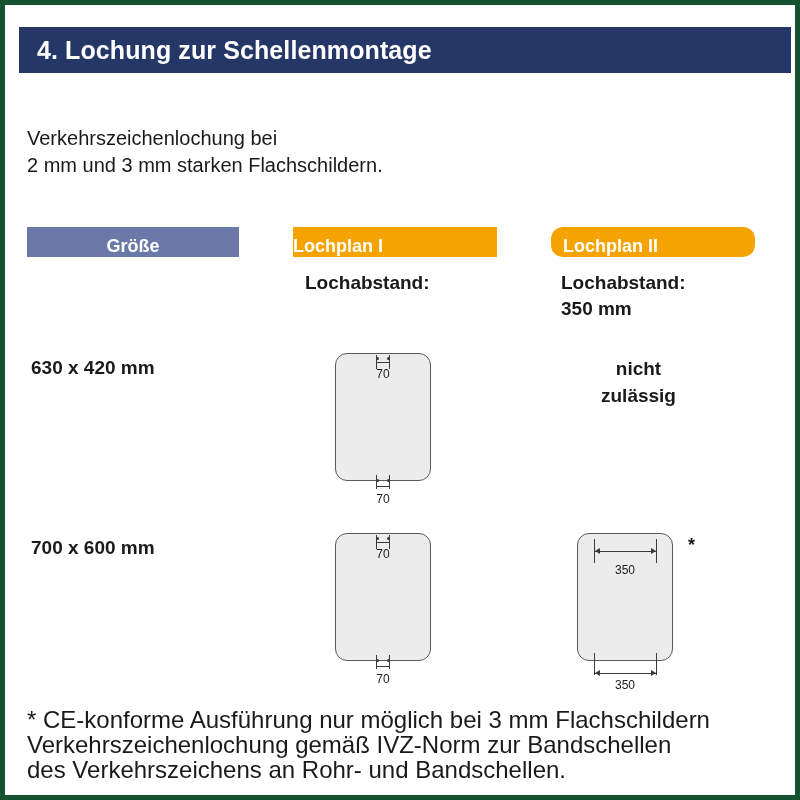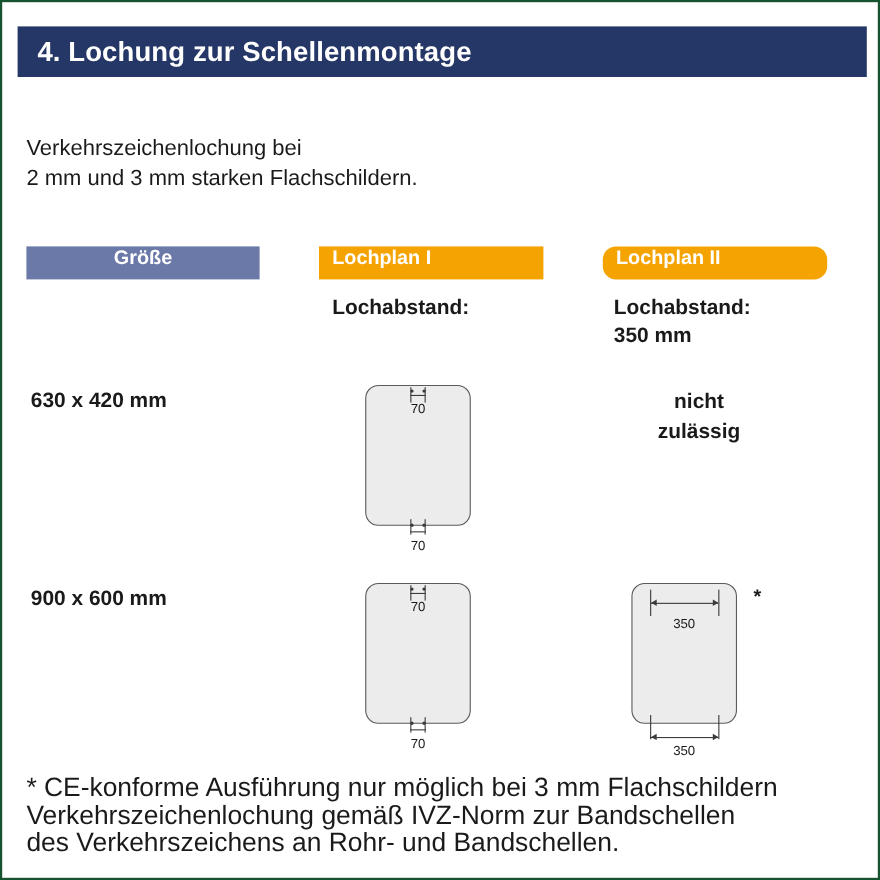--- a/index.html
+++ b/index.html
@@ -8,21 +8,21 @@
     width: 800px; height: 800px;
     background: #ffffff;
     font-family: "Liberation Sans", sans-serif;
     color: #1a1a1a;
     overflow: hidden;
   }
   .page {
     position: relative;
     width: 800px;
     height: 800px;
-    border: 2px solid #14532d;
+    border: 5px solid #14532d;
     background: #ffffff;
   }
 
   
   .header {
     position: absolute;
     left: 14px; top: 22px;
     width: 772px; height: 46px;
     background: #253766;
     display: flex;
@@ -43,37 +43,37 @@
     font-size: 20px;
     line-height: 27px;
     color: #1a1a1a;
   }
 
   
   .chip {
     position: absolute;
     height: 30px;
     display: flex;
-    align-items: flex-start;
+    align-items: flex-end;
     font-size: 18px;
     font-weight: bold;
   }
   .chip-size {
     left: 22px; top: 222px;
     width: 212px;
     background: #6b79a8;
     color: #ffffff;
     justify-content: center;
   }
   .chip-plan1 {
     left: 288px; top: 222px;
     width: 204px;
     background: #f5a300;
     color: #ffffff;
-    padding-left: 12px;
+    padding-left: 0;
   }
   .chip-plan2 {
     left: 546px; top: 222px;
     width: 204px;
     background: #f5a300;
     color: #ffffff;
     padding-left: 12px;
     border-radius: 12px;
   }
 
@@ -227,21 +227,21 @@
   <div class="tick-v" style="left:371px; top:470px; height:14px;"></div>
   <div class="tick-v" style="left:384px; top:470px; height:14px;"></div>
   <div class="rule-h" style="left:371px; top:481px; width:14px;"></div>
   <div class="dim" style="left:348px; top:487px; width:60px;">70</div>
 
   <div class="not-allowed">
     <div>nicht</div>
     <div>zulässig</div>
   </div>
 
-  <div class="row-label row-label-2">900 x 600 mm</div>
+  <div class="row-label row-label-2">700 x 600 mm</div>
 
   <div class="plate plate-b"></div>
   <div class="holes" style="left:371px; top:532px;">
     <div class="hole"></div>
     <div class="hole"></div>
   </div>
   <div class="tick-v" style="left:371px; top:530px; height:14px;"></div>
   <div class="tick-v" style="left:384px; top:530px; height:14px;"></div>
   <div class="rule-h" style="left:371px; top:537px; width:14px;"></div>
   <div class="dim" style="left:348px; top:542px; width:60px;">70</div>

